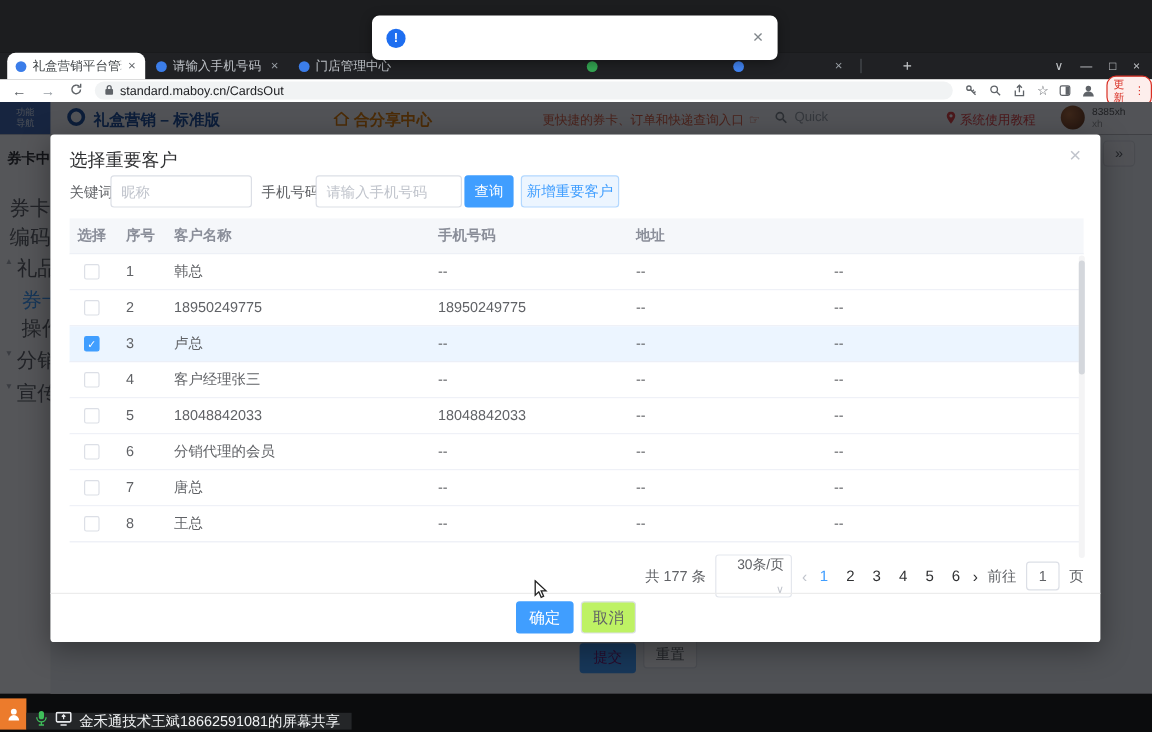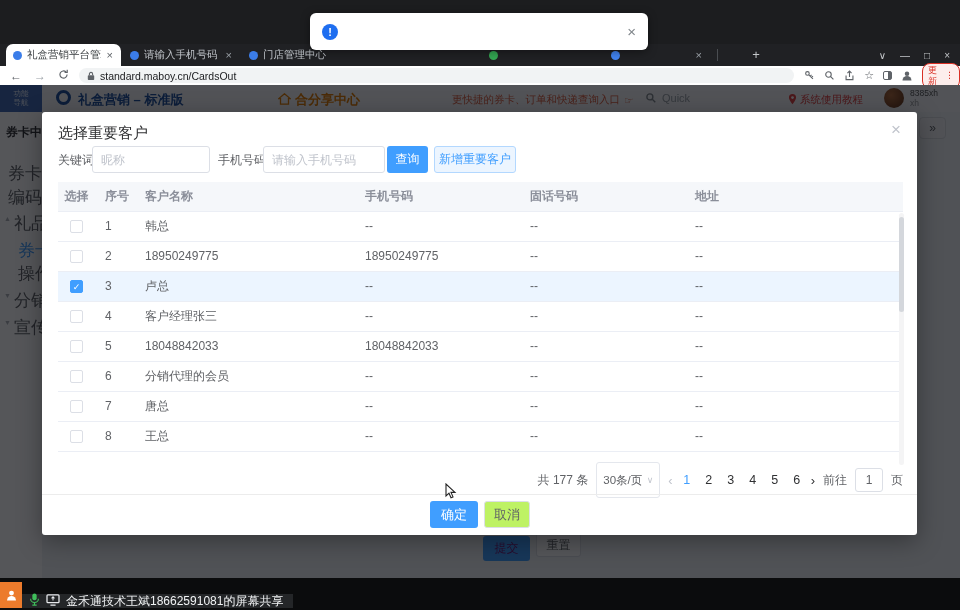--- a/index.html
+++ b/index.html
@@ -94,21 +94,21 @@
   .c0 { width:37px; padding-left:0; display:flex; align-items:center; justify-content:center; }
   .c1 { width:40px; } .c2 { width:220px; } .c3 { width:165px; } .c4 { width:165px; } .c5 { width:218px; }
   .cb { width:13px; height:13px; border:1px solid #dcdfe6; border-radius:2px; background:#fff; }
   .cb.checked { background:#409eff; border-color:#409eff; color:#fff; font-size:9px; line-height:12px; text-align:center; }
   .scrolltrack { position:absolute; left:857px; top:101px; width:5px; height:252px; background:#f4f4f5; border-radius:3px;}
   .scrollthumb { position:absolute; left:0; top:4px; width:5px; height:95px; background:#d4d7dc; border-radius:3px; }
 
   .pagination { position:absolute; right:14px; top:356px; height:24px; display:flex; align-items:center;
                 gap:8px; font-size:12px; color:#606266; }
   .psize { width:64px; height:36px; border:1px solid #e4e7ed; border-radius:3px; display:flex;
-           align-items:center; justify-content:space-between; padding:0 6px; color:#606266; font-size:11.5px; }
+           align-items:flex-end; justify-content:space-between; padding:0 6px; color:#606266; font-size:11.5px;flex-direction:column; }
   .psize .chev { color:#c0c4cc; font-size:9px; }
   .parrow { color:#c0c4cc; font-size:13px; }
   .parrow.next { color:#303133; }
   .pages { display:flex; gap:10px; }
   .pnum { min-width:12px; text-align:center; color:#303133; font-size:12.5px; }
   .pnum.active { color:#409eff; }
   .goto-input { width:28px; height:24px; border:1px solid #dcdfe6; border-radius:3px; text-align:center;
                 font-size:12px; color:#606266; outline:none; }
   .m-divider { position:absolute; left:0; top:382px; width:875px; height:1px; background:#ececec; }
   .m-footer-btn { position:absolute; top:389px; height:27px; border-radius:3px; font-size:13px;
@@ -305,21 +305,20 @@
     <input class="f-input" style="left: 221px; width: 122px;" placeholder="请输入手机号码">
     <div class="btn query">查询</div>
     <div class="btn add">新增重要客户</div>
 
     <div class="mtable">
       <div class="thead" id="thead">
           <div class="cell c0">选择</div>
           <div class="cell c1">序号</div>
           <div class="cell c2">客户名称</div>
           <div class="cell c3">手机号码</div>
-          <div class="cell c4">固话号码</div>
           <div class="cell c5">地址</div>
         </div>
       <div id="tbody">
           <div class="trow">
             <div class="cell c0">
               <div class="cb"></div>
             </div>
             <div class="cell c1">1</div>
             <div class="cell c2">韩总</div>
             <div class="cell c3">--</div>

